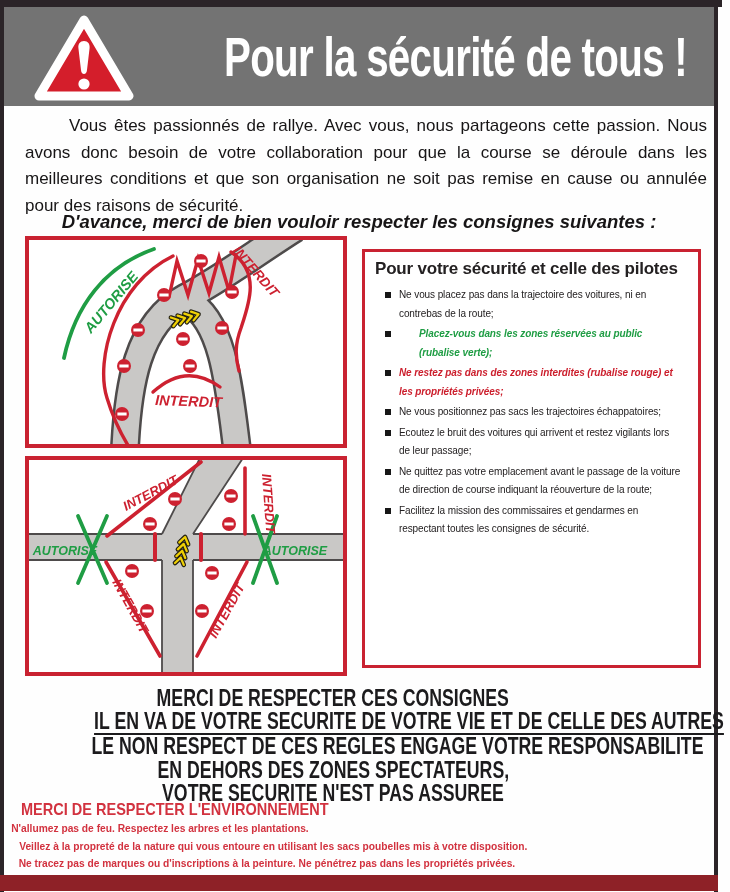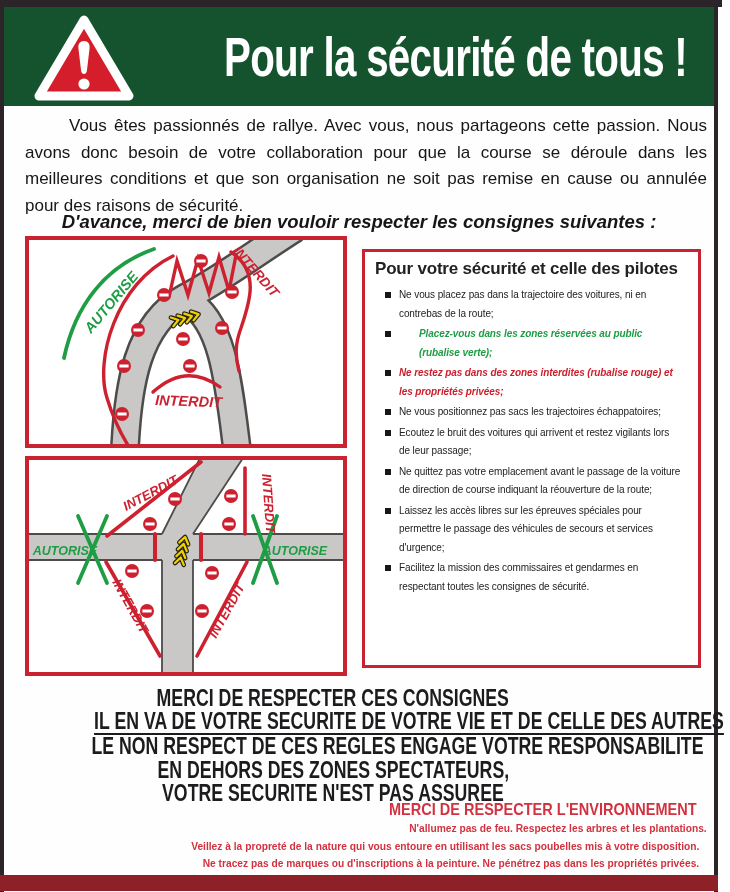--- a/index.html
+++ b/index.html
@@ -4,21 +4,21 @@
 <style>
   html,body{margin:0;padding:0;background:#ffffff;}
   .poster{position:relative;width:730px;height:892px;background:#fefefe;overflow:hidden;
           font-family:"Liberation Sans",sans-serif;}
   .edge{position:absolute;background:#2b2428;}
   .edge-top{left:0;top:0;width:722px;height:7px;}
   .edge-left{left:0;top:0;width:4px;height:892px;}
   .edge-right{left:714px;top:0;width:4px;height:892px;}
   .bottom-bar{position:absolute;left:0;top:875px;width:718px;height:16px;background:#8e2127;}
 
-  .banner{position:absolute;left:4px;top:7px;width:710px;height:99px;background:#14532d;
+  .banner{position:absolute;left:4px;top:7px;width:710px;height:99px;background:#737373;
           display:flex;align-items:center;}
   .banner .tri{margin-left:30px;flex:0 0 auto;}
   .banner .title-wrap{flex:1;text-align:center;}
   .banner .title{display:inline-block;white-space:nowrap;color:#ffffff;font-weight:bold;
           font-size:56px;letter-spacing:-1px;transform:scaleX(.72);transform-origin:center;}
 
   .intro{position:absolute;left:25px;top:113px;width:682px;font-size:17px;line-height:26.5px;
          color:#171516;text-align:justify;text-indent:44px;margin:0;}
   .lead-in{position:absolute;left:0;top:211px;width:718px;text-align:center;
          font-size:18.5px;font-weight:bold;font-style:italic;color:#171516;}
@@ -37,21 +37,21 @@
   .bullet{flex:0 0 6px;width:6px;height:6px;background:#171717;margin:6px 8px 0 12px;}
   .item-text{flex:1;letter-spacing:-0.1px;}
   li.green .item-text{color:#1f9d44;font-weight:bold;font-style:italic;margin-left:20px;}
   li.red .item-text{color:#cc1f2d;font-weight:bold;font-style:italic;}
 
   .caps{position:absolute;left:0;top:687px;width:666px;text-align:center;color:#1c1b1d;}
   .caps .line{line-height:23.2px;font-size:23px;font-weight:bold;}
   .cond{display:inline-block;white-space:nowrap;transform:scaleX(.77);transform-origin:center;}
   .caps .underlined .cond{border-bottom:2.6px solid #1c1b1d;}
 
-  .env{position:absolute;left:0;top:799px;width:718px;text-align:right;color:#d2323f;}
+  .env{position:absolute;left:0;top:799px;width:718px;text-align:left;color:#d2323f;}
   .env-title{font-size:16.5px;font-weight:bold;line-height:21px;}
   .env-title .cond{transform:scaleX(.88);}
   .env-line{font-size:11px;font-weight:bold;line-height:17.6px;}
   .env-line .cond{transform:scaleX(.93);}
 
   svg text{font-family:"Liberation Sans",sans-serif;}
 </style>
 </head>
 <body>
 
@@ -202,24 +202,20 @@
       <li>
           <span class="bullet"></span>
           <span class="item-text">Ecoutez le bruit des voitures qui arrivent et restez vigilants lors de leur passage;</span>
         </li>
       <li>
           <span class="bullet"></span>
           <span class="item-text">Ne quittez pas votre emplacement avant le passage de la voiture de direction de course indiquant la réouverture de la route;</span>
         </li>
       <li>
           <span class="bullet"></span>
-          <span class="item-text">Laissez les accès libres sur les épreuves spéciales pour permettre le passage des véhicules de secours et services d'urgence;</span>
-        </li>
-      <li>
-          <span class="bullet"></span>
           <span class="item-text">Facilitez la mission des commissaires et gendarmes en respectant toutes les consignes de sécurité.</span>
         </li>
     </ul>
   </div>
 
   <div class="caps">
     <div class="line"><span class="cond">MERCI DE RESPECTER CES CONSIGNES</span></div>
     <div class="line underlined"><span class="cond">IL EN VA DE VOTRE SECURITE DE VOTRE VIE ET DE CELLE DES AUTRES</span></div>
     <div class="line"><span class="cond">LE NON RESPECT DE CES REGLES ENGAGE VOTRE RESPONSABILITE</span></div>
     <div class="line"><span class="cond">EN DEHORS DES ZONES SPECTATEURS,</span></div>

